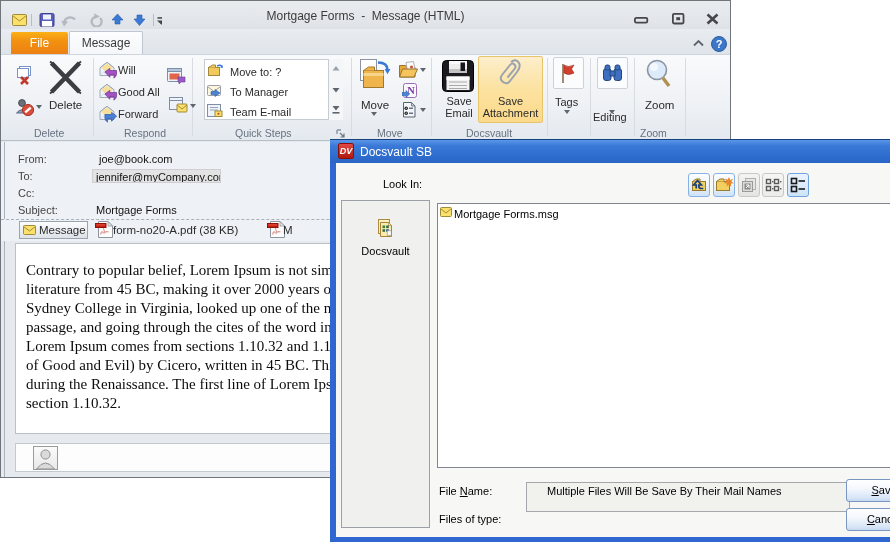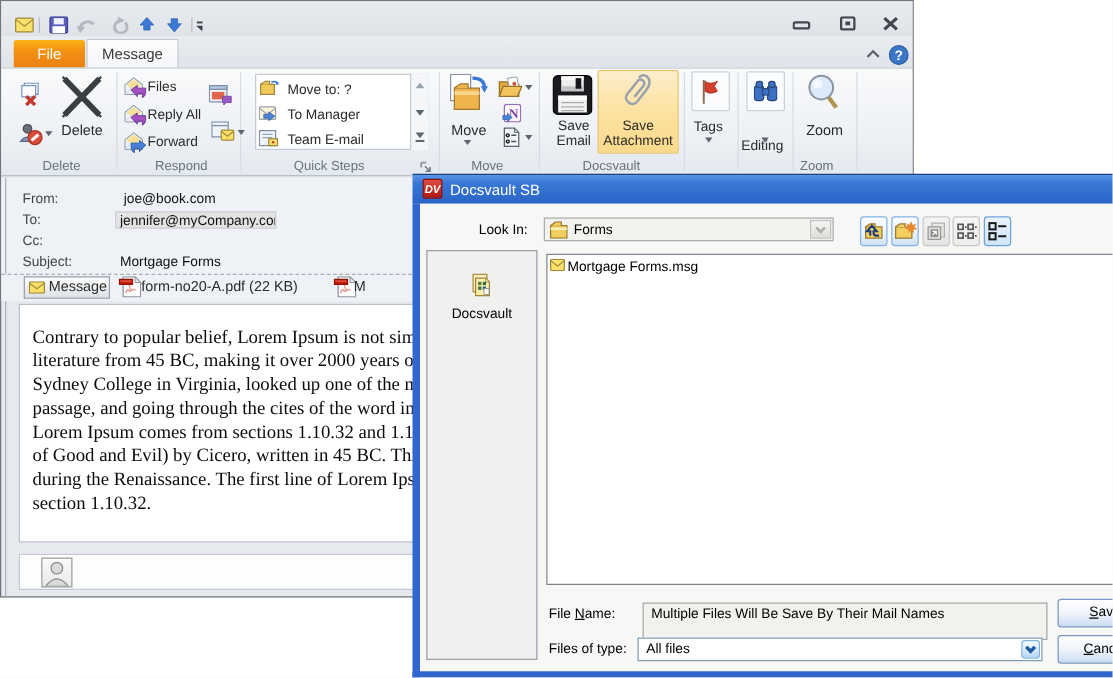--- a/index.html
+++ b/index.html
@@ -70,33 +70,34 @@
   background:linear-gradient(#ffffff,#f2f6fc 45%,#d7e5f7 85%,#c6d9f2);
   font-size:11px; color:#000; text-align:center; line-height:21px; }
 #sidebar { position:absolute; left:11px; top:61px; width:89px; height:328px;
   background:#f0f0ee; border:1px solid #9aa0a6; }
 #listbox { position:absolute; left:107px; top:64px; width:485px; height:265px;
   background:#fff; border:1px solid #82878f; }
 #lookcombo { position:absolute; left:105px; top:35px; width:232px; height:19px;
   background:#f2f2ef; border:1px solid #a9acb0; }
 .tbtn { position:absolute; top:34px; width:22px; height:24px; border:1px solid #86b2e5;
   border-radius:3px; background:linear-gradient(#fdfeff,#e9f2fc 55%,#cfe2f7); }
-#fnamebox { position:absolute; left:184px; top:343px; width:324px; height:30px;
+#fnamebox { position:absolute; left:196px; top:343px; width:324px; height:30px;
   background:#f1f1ee; border:1px solid #a5a8ab; font-size:11px; color:#000;
-  line-height:17px; padding-left:6px; }
+  line-height:17px; padding-left:20px; }
 #ftypebox { position:absolute; left:180px; top:371px; width:324px; height:19px;
   background:#fff; border:1px solid #7f9db9; font-size:11px; color:#000;
   line-height:16px; padding-left:6px; }
 </style>
 </head>
 <body>
 <div id="stage">
 
   <div id="win"></div>
   <div id="titlebar"></div>
+  <div id="title">Mortgage Forms&nbsp; -&nbsp; Message (HTML)</div>
 
   <svg class="abs" style="left:12px;top:13px" width="150" height="14" viewBox="0 0 150 14">
     <rect x="0.5" y="1.5" width="14" height="11" rx="1" fill="#fbe06a" stroke="#a08b3c"></rect>
     <path d="M0.5 2.5 L7.5 8 L14.5 2.5" fill="none" stroke="#a08b3c"></path>
     <line x1="19.5" y1="1" x2="19.5" y2="13" stroke="#b9bec6"></line>
     <rect x="28" y="0.5" width="14" height="13" rx="1.5" fill="#5a5fc0" stroke="#3c3f8e"></rect>
     <rect x="31" y="1.5" width="8" height="5" fill="#eef3fb"></rect>
     <rect x="30" y="8" width="10" height="5.5" fill="#fff"></rect>
     <path d="M52.5 9.5 a5.8 5 0 0 1 10.5 -3" fill="none" stroke="#b4b8bf" stroke-width="2.4"></path>
     <path d="M49.2 7.8 l7 0.8 l-4.2 5 z" fill="#b4b8bf"></path>
@@ -163,29 +164,29 @@
   </svg>
   <span class="caret abs" style="left:36px;top:105px"></span>
 
   <svg class="abs" style="left:98px;top:61px" width="20" height="18" viewBox="0 0 20 18">
     <path d="M2 6.8 L9 1.3 L16 6.8 L16 14.5 L2 14.5 Z" fill="#eef4fb" stroke="#8e97a5" stroke-width="0.8"></path>
     <path d="M3 7 L9 2.6 L15 7 L9 11.5 Z" fill="#f7e09a"></path>
     <path d="M2 6.8 L9 1.3 L16 6.8" fill="none" stroke="#9aa3b0" stroke-width="0.8"></path>
     <path d="M2 14.5 L8 8.5 M16 14.5 L10 8.5" stroke="#c2d4ea" stroke-width="0.8"></path>
     <path d="M6.8 11 L11.8 7.4 l0 2.1 l6.7 0 l0 3.6 q0 2.8 -2.7 4 l0.4 -3.2 l-4.4 0 l0 2.4 z" fill="#a452c0" stroke="#6a3090" stroke-width="0.7"></path>
   </svg>
-  <div class="rtext" style="left:118px;top:64px">Files</div>
+  <div class="rtext" style="left:118px;top:64px">Will</div>
   <svg class="abs" style="left:98px;top:83px" width="20" height="18" viewBox="0 0 20 18">
     <path d="M2 6.8 L9 1.3 L16 6.8 L16 14.5 L2 14.5 Z" fill="#eef4fb" stroke="#8e97a5" stroke-width="0.8"></path>
     <path d="M3 7 L9 2.6 L15 7 L9 11.5 Z" fill="#f7e09a"></path>
     <path d="M2 6.8 L9 1.3 L16 6.8" fill="none" stroke="#9aa3b0" stroke-width="0.8"></path>
     <path d="M2 14.5 L8 8.5 M16 14.5 L10 8.5" stroke="#c2d4ea" stroke-width="0.8"></path>
     <path d="M6.8 11 L11.8 7.4 l0 2.1 l6.7 0 l0 3.6 q0 2.8 -2.7 4 l0.4 -3.2 l-4.4 0 l0 2.4 z" fill="#a452c0" stroke="#6a3090" stroke-width="0.7"></path>
   </svg>
-  <div class="rtext" style="left:118px;top:86px">Reply All</div>
+  <div class="rtext" style="left:118px;top:86px">Good All</div>
   <svg class="abs" style="left:98px;top:105px" width="20" height="18" viewBox="0 0 20 18">
     <path d="M2 6.8 L9 1.3 L16 6.8 L16 14.5 L2 14.5 Z" fill="#eef4fb" stroke="#8e97a5" stroke-width="0.8"></path>
     <path d="M3 7 L9 2.6 L15 7 L9 11.5 Z" fill="#f7e09a"></path>
     <path d="M2 6.8 L9 1.3 L16 6.8" fill="none" stroke="#9aa3b0" stroke-width="0.8"></path>
     <path d="M2 14.5 L8 8.5 M16 14.5 L10 8.5" stroke="#c2d4ea" stroke-width="0.8"></path>
     <path d="M18.6 11 L13.6 7.4 l0 2.1 l-6.7 0 l0 3.6 q0 2.8 2.7 4 l-0.4 -3.2 l4.4 0 l0 2.4 z" fill="#4a7fd8" stroke="#2c55a0" stroke-width="0.7"></path>
   </svg>
   <div class="rtext" style="left:118px;top:108px">Forward</div>
   <svg class="abs" style="left:167px;top:67px" width="19" height="18" viewBox="0 0 19 18">
     <rect x="0.5" y="1.5" width="14" height="13" rx="1" fill="#eef3fa" stroke="#7f8ea6"></rect>
@@ -336,21 +337,21 @@
   </svg>
   <div class="rtext" style="left:39px;top:224px;font-size:11.5px">Message</div>
   <svg class="abs" style="left:95px;top:221px" width="18" height="17" viewBox="0 0 18 17">
     <path d="M3.5 0.5 h9.5 l4.5 4.5 v11.5 h-14 z" fill="#fdfdfd" stroke="#8f959e"></path>
     <path d="M13 0.5 l4.5 4.5 h-4.5 z" fill="#e4e7eb" stroke="#8f959e" stroke-width="0.8"></path>
     <path d="M5.5 13.5 q1.2 -4 2.4 -2.2 q1 1.6 2 0.2 q0.9 -1.4 3.6 -0.6" fill="none" stroke="#e09a92" stroke-width="1.2"></path>
     <path d="M8.3 6.5 q0.8 3.5 1.6 5" stroke="#e09a92" stroke-width="1.1" fill="none"></path>
     <rect x="0.5" y="2.5" width="10.5" height="4" fill="#c81e0e" stroke="#8a1408"></rect>
     <rect x="1.3" y="3.3" width="8.9" height="1.2" fill="#e85a4a" opacity="0.8"></rect>
   </svg>
-  <div class="rtext" style="left:113px;top:224px;font-size:11.5px">form-no20-A.pdf (22 KB)</div>
+  <div class="rtext" style="left:113px;top:224px;font-size:11.5px">form-no20-A.pdf (38 KB)</div>
   <svg class="abs" style="left:267px;top:221px" width="18" height="17" viewBox="0 0 18 17">
     <path d="M3.5 0.5 h9.5 l4.5 4.5 v11.5 h-14 z" fill="#fdfdfd" stroke="#8f959e"></path>
     <path d="M13 0.5 l4.5 4.5 h-4.5 z" fill="#e4e7eb" stroke="#8f959e" stroke-width="0.8"></path>
     <path d="M5.5 13.5 q1.2 -4 2.4 -2.2 q1 1.6 2 0.2 q0.9 -1.4 3.6 -0.6" fill="none" stroke="#e09a92" stroke-width="1.2"></path>
     <path d="M8.3 6.5 q0.8 3.5 1.6 5" stroke="#e09a92" stroke-width="1.1" fill="none"></path>
     <rect x="0.5" y="2.5" width="10.5" height="4" fill="#c81e0e" stroke="#8a1408"></rect>
     <rect x="1.3" y="3.3" width="8.9" height="1.2" fill="#e85a4a" opacity="0.8"></rect>
   </svg>
   <div class="rtext" style="left:283px;top:224px;font-size:11.5px">M</div>
 
@@ -385,33 +386,20 @@
     </div>
     <div class="dtext" style="left:30px;top:6px;color:#fff;font-weight:normal;font-size:12px">Docsvault SB</div>
 
     <div class="abs" style="left:582px;top:4px;width:17px;height:16px;border-radius:3px;border:1px solid #f2f2f2;background:linear-gradient(#f0a088,#d6401e 40%,#c22c0c)">
       <svg width="15" height="14" viewBox="0 0 15 14">
           <path d="M4.5 3.5 L10.5 9.5 M10.5 3.5 L4.5 9.5" stroke="#fff" stroke-width="1.8"></path>
         </svg>
     </div>
 
     <div class="dtext" style="left:53px;top:39px">Look In:</div>
-    <div id="lookcombo">
-      <svg class="abs" style="left:4px;top:2px" width="16" height="14" viewBox="0 0 16 14">
-        <rect x="0.5" y="3.5" width="13" height="10" fill="#f2cf5e" stroke="#9a7a2c"></rect>
-        <path d="M0.5 3.5 l4 -3 l4.5 0 l0 3" fill="#f2cf5e" stroke="#9a7a2c"></path>
-        <rect x="0.5" y="5" width="13" height="2" fill="#fbeeb4"></rect>
-      </svg>
-      <div class="dtext" style="left:23px;top:3px">Forms</div>
-      <div class="abs" style="right:1px;top:1px;width:17px;height:15px;background:linear-gradient(#f6f6f4,#dddddb);border:1px solid #c2c2c0">
-        <svg width="15" height="13" viewBox="0 0 15 13">
-            <path d="M4 5 l3.5 3.5 L11 5" fill="none" stroke="#aeaeac" stroke-width="2"></path>
-          </svg>
-      </div>
-    </div>
 
     <div class="tbtn" style="left:358px">
       <svg width="20" height="22" viewBox="0 0 20 22">
         <rect x="3.5" y="7.5" width="13" height="9" fill="#f2cf5e" stroke="#9a7a2c"></rect>
         <path d="M3.5 7.5 l3.5 -2.5 l4 0 l0 2.5" fill="#f2cf5e" stroke="#9a7a2c"></path>
         <path d="M7.2 14.5 l0 -3.5 l-2.6 0 l3.9 -4.5 l3.9 4.5 l-2.6 0 l0 1 q0 2.5 2.5 2.5 l2 0" fill="none" stroke="#1c3f7a" stroke-width="1.7"></path>
       </svg>
     </div>
     <div class="tbtn" style="left:383px">
       <svg width="20" height="22" viewBox="0 0 20 22">
@@ -469,27 +457,20 @@
         <path d="M0.5 1.5 L6 6 L11.5 1.5" fill="none" stroke="#a08b3c"></path>
       </svg>
       <div class="dtext" style="left:16px;top:4px">Mortgage Forms.msg</div>
     </div>
 
     <div class="dtext" style="left:109px;top:346px">File <span style="text-decoration:underline">N</span>ame:</div>
     <div id="fnamebox">Multiple Files Will Be Save By Their Mail Names</div>
     <div class="xpbtn" style="left:516px;top:340px"><span style="text-decoration:underline">S</span>ave</div>
 
     <div class="dtext" style="left:109px;top:374px">Files of type:</div>
-    <div id="ftypebox">All files
-      <div class="abs" style="right:1px;top:1px;width:15px;height:15px;background:linear-gradient(#f6fbfe,#d6eafb 55%,#b4d7f8);border:1px solid #7fb0e2;border-radius:3px">
-        <svg width="13" height="13" viewBox="0 0 13 13">
-            <path d="M3 4.5 L6.5 8 L10 4.5" fill="none" stroke="#1d5a9e" stroke-width="2.8"></path>
-          </svg>
-      </div>
-    </div>
     <div class="xpbtn" style="left:516px;top:369px"><span style="text-decoration:underline">C</span>ancel</div>
 
     <svg class="abs" style="left:586px;top:386px" width="13" height="12" viewBox="0 0 13 12">
       <line x1="3" y1="12" x2="13" y2="2" stroke="#b8b8b6" stroke-width="1.5"></line>
       <line x1="7" y1="12" x2="13" y2="6" stroke="#b8b8b6" stroke-width="1.5"></line>
       <line x1="11" y1="12" x2="13" y2="10" stroke="#b8b8b6" stroke-width="1.5"></line>
     </svg>
   </div>
 
 </div>

